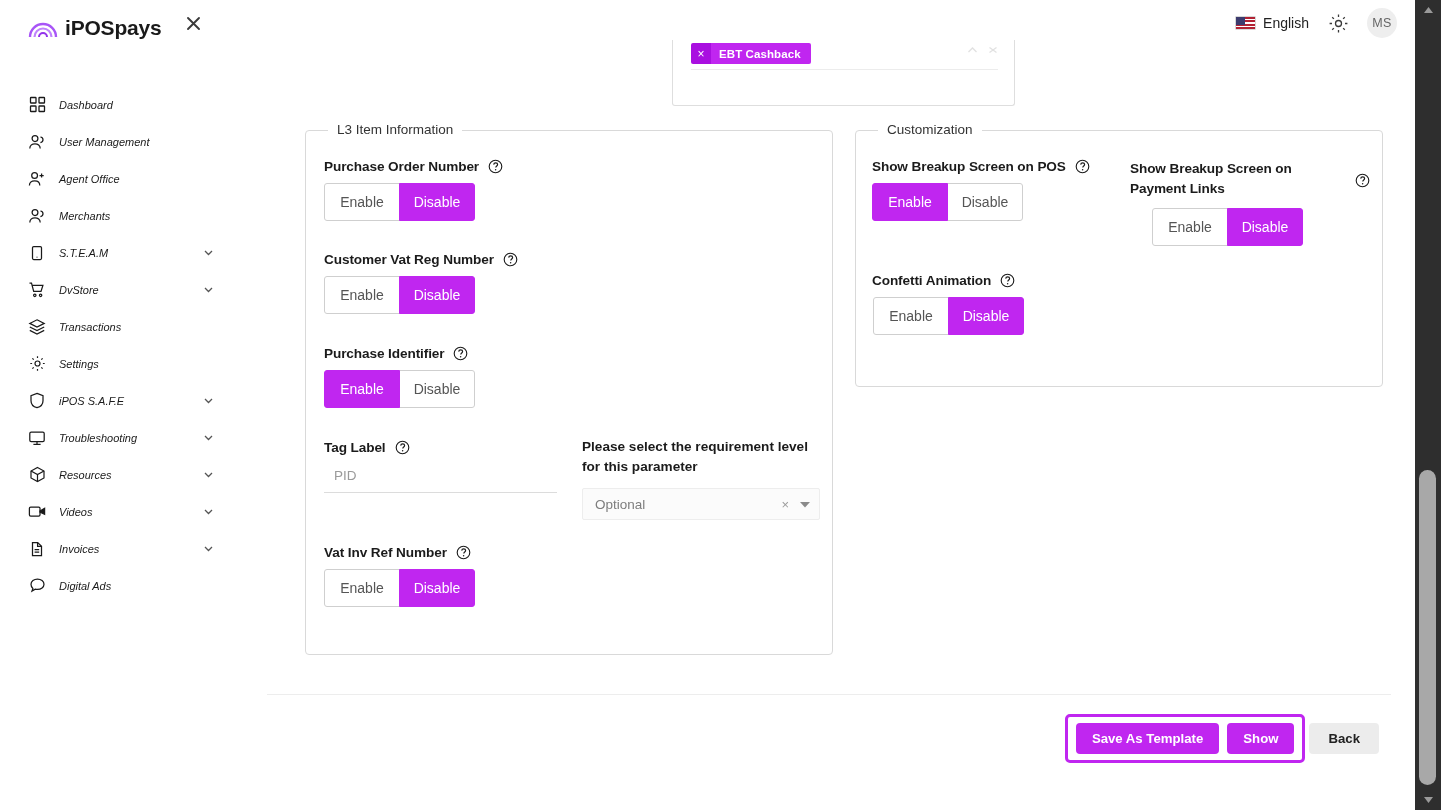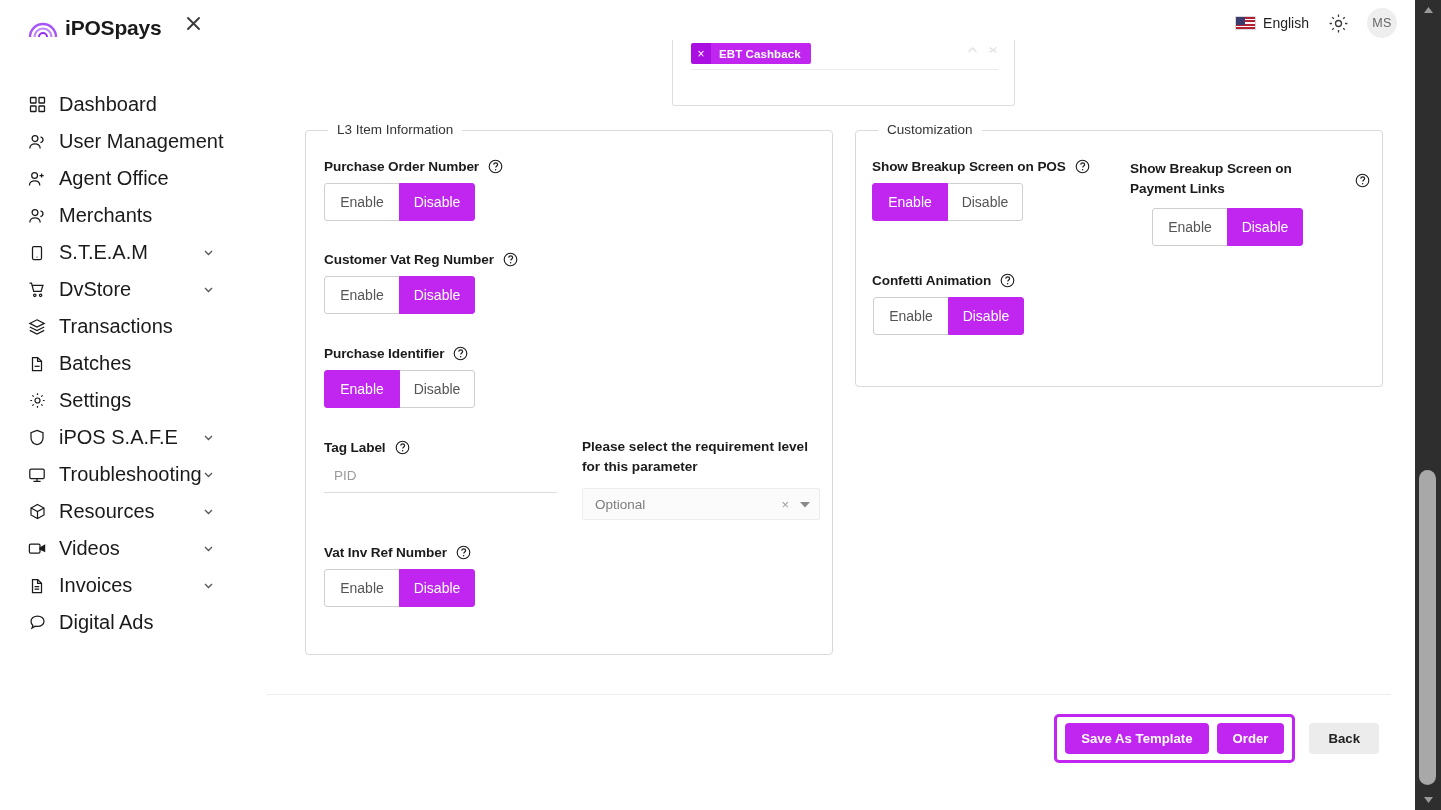--- a/index.html
+++ b/index.html
@@ -32,21 +32,21 @@
   .nav { margin-top: 30px; }
   .nav-item {
     display: flex; align-items: center; height: 37px;
     padding-left: 27px; padding-right: 16px;
     cursor: pointer; color: #1f1f1f;
   }
   .nav-ico {
     width: 20px; height: 20px; flex: 0 0 20px; margin-right: 12px;
     display: flex; align-items: center; justify-content: center;
   }
-  .nav-label { font-size: 20px; color: #1a1a1a; white-space: nowrap; }
+  .nav-label { font-size: 11px; color: #1a1a1a; white-space: nowrap; font-style: italic; }
   .nav-caret { margin-left: auto; width: 14px; height: 14px; display:flex; align-items:center; justify-content:center;}
 
   
   #header {
     position: absolute; left: 227px; top: 0; right: 26px; height: 46px;
     background: #ffffff; display: flex; align-items: center;
     justify-content: flex-end; padding-right: 18px; gap: 17px;
   }
   .lang { display: flex; align-items: center; gap: 7px; cursor: pointer; }
   .flag {
@@ -158,21 +158,21 @@
   .select-clear { font-size: 13px; color: #9b9b9b; margin-right: 11px; cursor:pointer; }
   .select-caret { width: 10px; height: 10px; display:flex; align-items:center; justify-content:center;}
 
   
   .footer-sep {
     position: absolute; left: 22px; right: 6px; top: 648px;
     border-top: 1px solid #ededed;
   }
   .footer-actions {
     position: absolute; right: 18px; top: 668px;
-    display: flex; align-items: center; gap: 10px;
+    display: flex; align-items: center; 
   }
   .hl-box {
     border: 3px solid #c026f0; border-radius: 5px;
     padding: 6px 8px; display: flex; gap: 8px; align-items: center;
   }
   .btn {
     height: 31px; border-radius: 4px; font-size: 13.2px; cursor: pointer;
     display: flex; align-items: center; justify-content: center;
     border: none; font-family: "Liberation Sans", sans-serif;
   }
@@ -299,30 +299,20 @@
         <span class="nav-ico">
           <svg width="18" height="18" viewBox="0 0 18 18" fill="none" stroke="#1a1a1a" stroke-width="1.2">
             <path d="M9 1.8 16.2 5.4 9 9 1.8 5.4z"></path>
               <path d="M1.8 9 9 12.6 16.2 9"></path>
               <path d="M1.8 12.4 9 16 16.2 12.4"></path>
           </svg>
         </span>
         <span class="nav-label">Transactions</span>
       </div>
 
-      <div class="nav-item">
-        <span class="nav-ico">
-          <svg width="16" height="16" viewBox="0 0 16 16" fill="none" stroke="#1a1a1a" stroke-width="1.25">
-            <path d="M3.5 1.5h5.2L12.5 5.3v9.2h-9z"></path>
-              <path d="M8.6 1.7v3.7h3.7"></path>
-              <path d="M5.6 10.3h5"></path>
-          </svg>
-        </span>
-        <span class="nav-label">Batches</span>
-      </div>
 
 
       <div class="nav-item">
         <span class="nav-ico">
           <svg width="17" height="17" viewBox="0 0 17 17" fill="none" stroke="#1a1a1a" stroke-width="1.2">
             <circle cx="8.5" cy="8.5" r="2.5"></circle>
             <path d="M8.5 1.3v1.8M8.5 13.9v1.8M1.3 8.5h1.8M13.9 8.5h1.8M3.4 3.4l1.3 1.3M12.3 12.3l1.3 1.3M13.6 3.4l-1.3 1.3M4.7 12.3l-1.3 1.3"></path>
           </svg>
         </span>
         <span class="nav-label">Settings</span>
@@ -606,21 +596,21 @@
             <div class="tg-btn">Enable</div>
             <div class="tg-btn on">Disable</div>
           </div>
         </div>
       </section>
 
       <div class="footer-sep"></div>
       <div class="footer-actions">
         <div class="hl-box">
           <button class="btn btn-purple">Save As Template</button>
-          <button class="btn btn-purple">Order</button>
+          <button class="btn btn-purple">Show</button>
         </div>
         <button class="btn btn-grey">Back</button>
       </div>
 
     </div>
   </main>
 
   <div id="scrollbar">
     <div class="sb-arrow sb-up">
       <svg width="11" height="8" viewBox="0 0 11 8">

